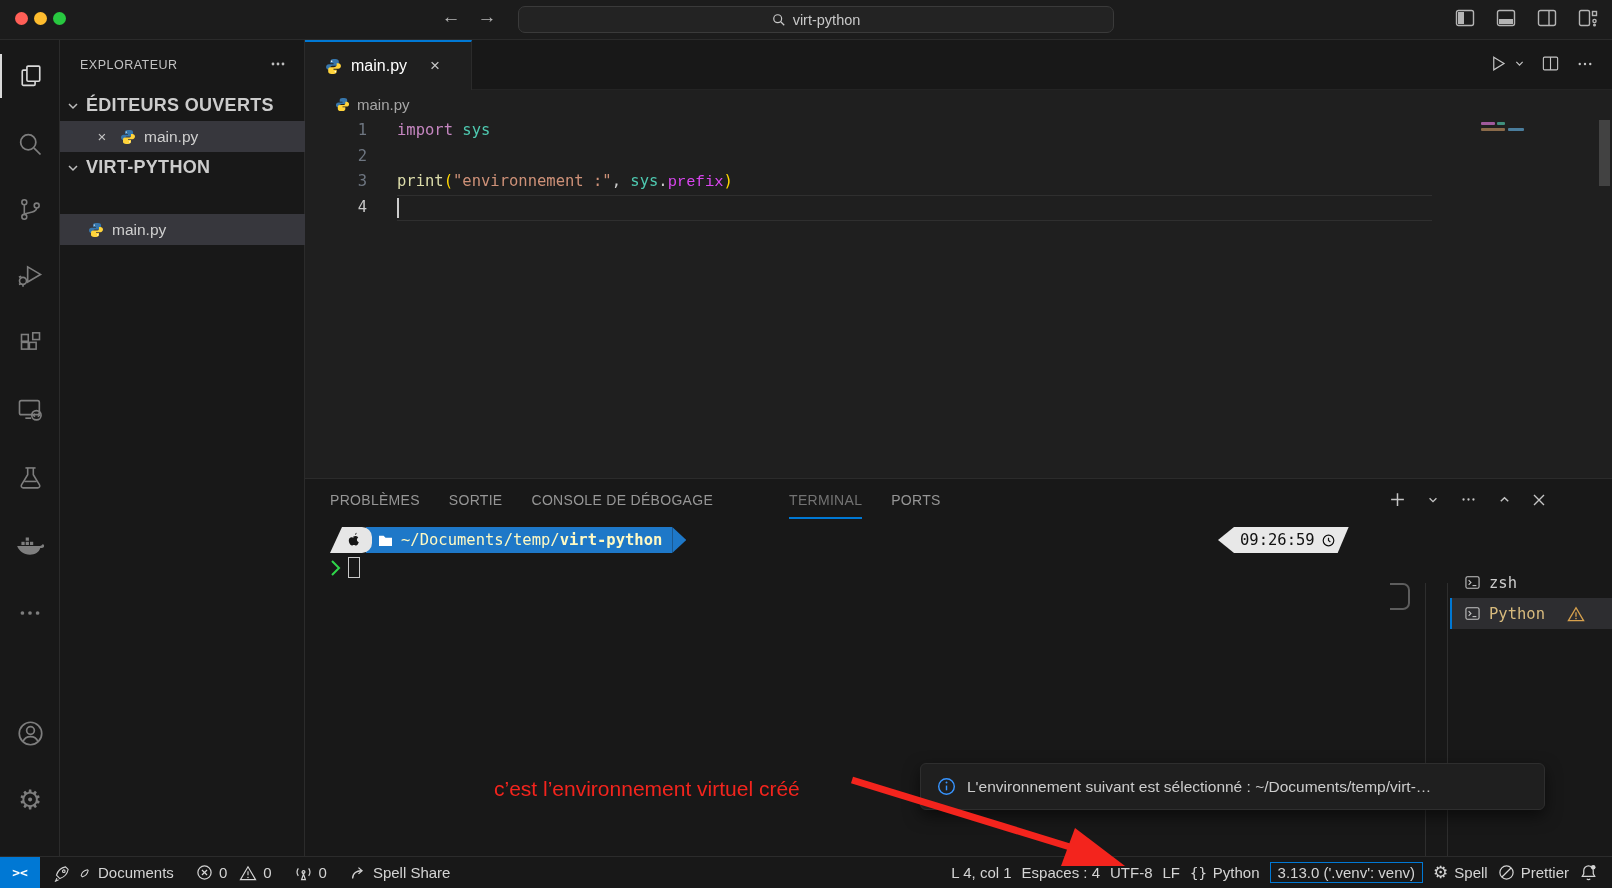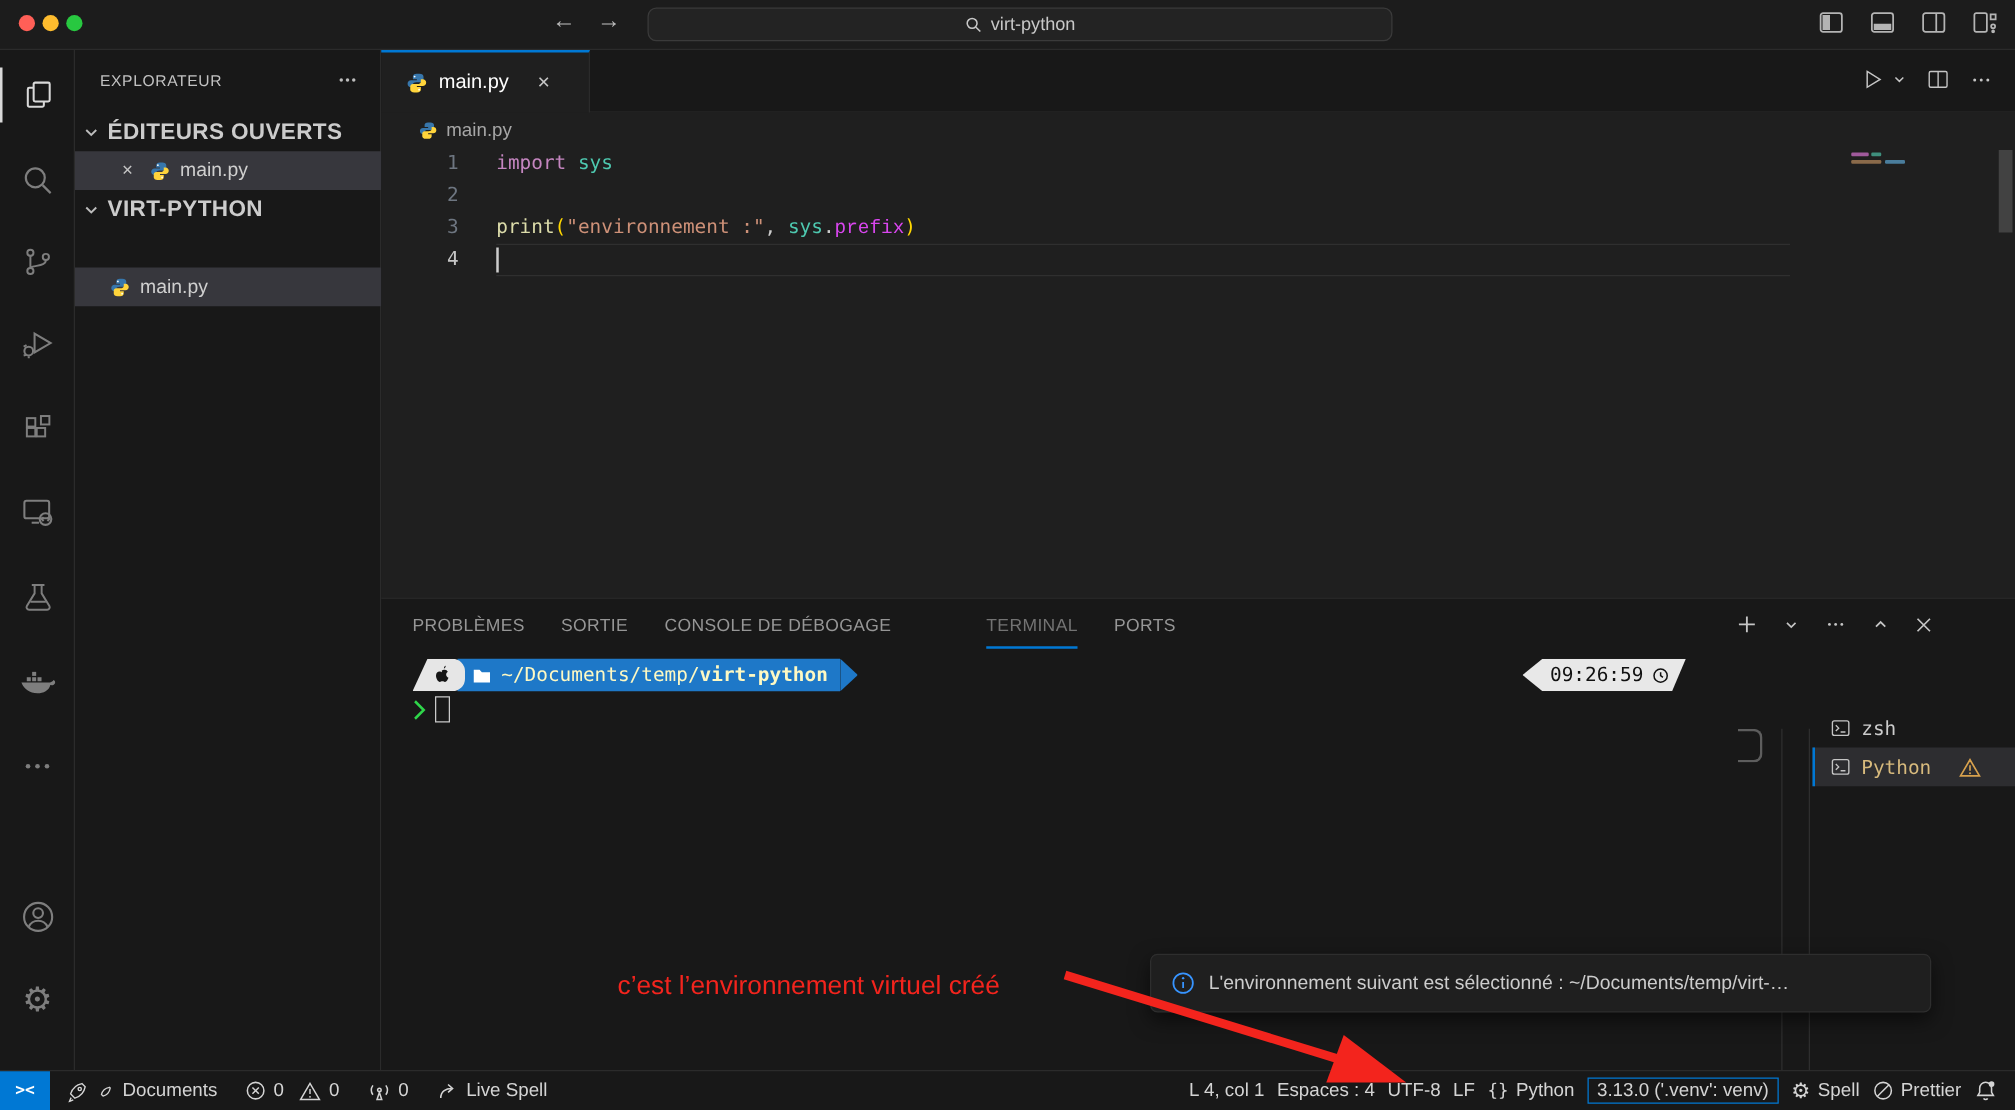--- a/index.html
+++ b/index.html
@@ -533,21 +533,21 @@
           <circle cx="10" cy="7.5" r="1.5"></circle>
           <path d="M10 9.5l-2 6h4z"></path>
         </svg>
       <span>0</span>
     </span>
     <span class="st">
       <svg width="18" height="18" viewBox="0 0 20 20" fill="none" stroke="currentColor" stroke-width="1.4">
           <path d="M4 16c0-6 5-8.5 9.5-8.5"></path>
           <path d="M10.5 4l4 3.5-4 3.5"></path>
         </svg>
-      <span>Live Spell</span>
+      <span>Spell Share</span>
     </span>
   </div>
 
   <div class="sb-right">
     <span class="st">L 4, col 1</span>
     <span class="st">Espaces : 4</span>
     <span class="st">UTF-8</span>
     <span class="st">LF</span>
     <span class="st">
       <span class="braces">{}</span>

